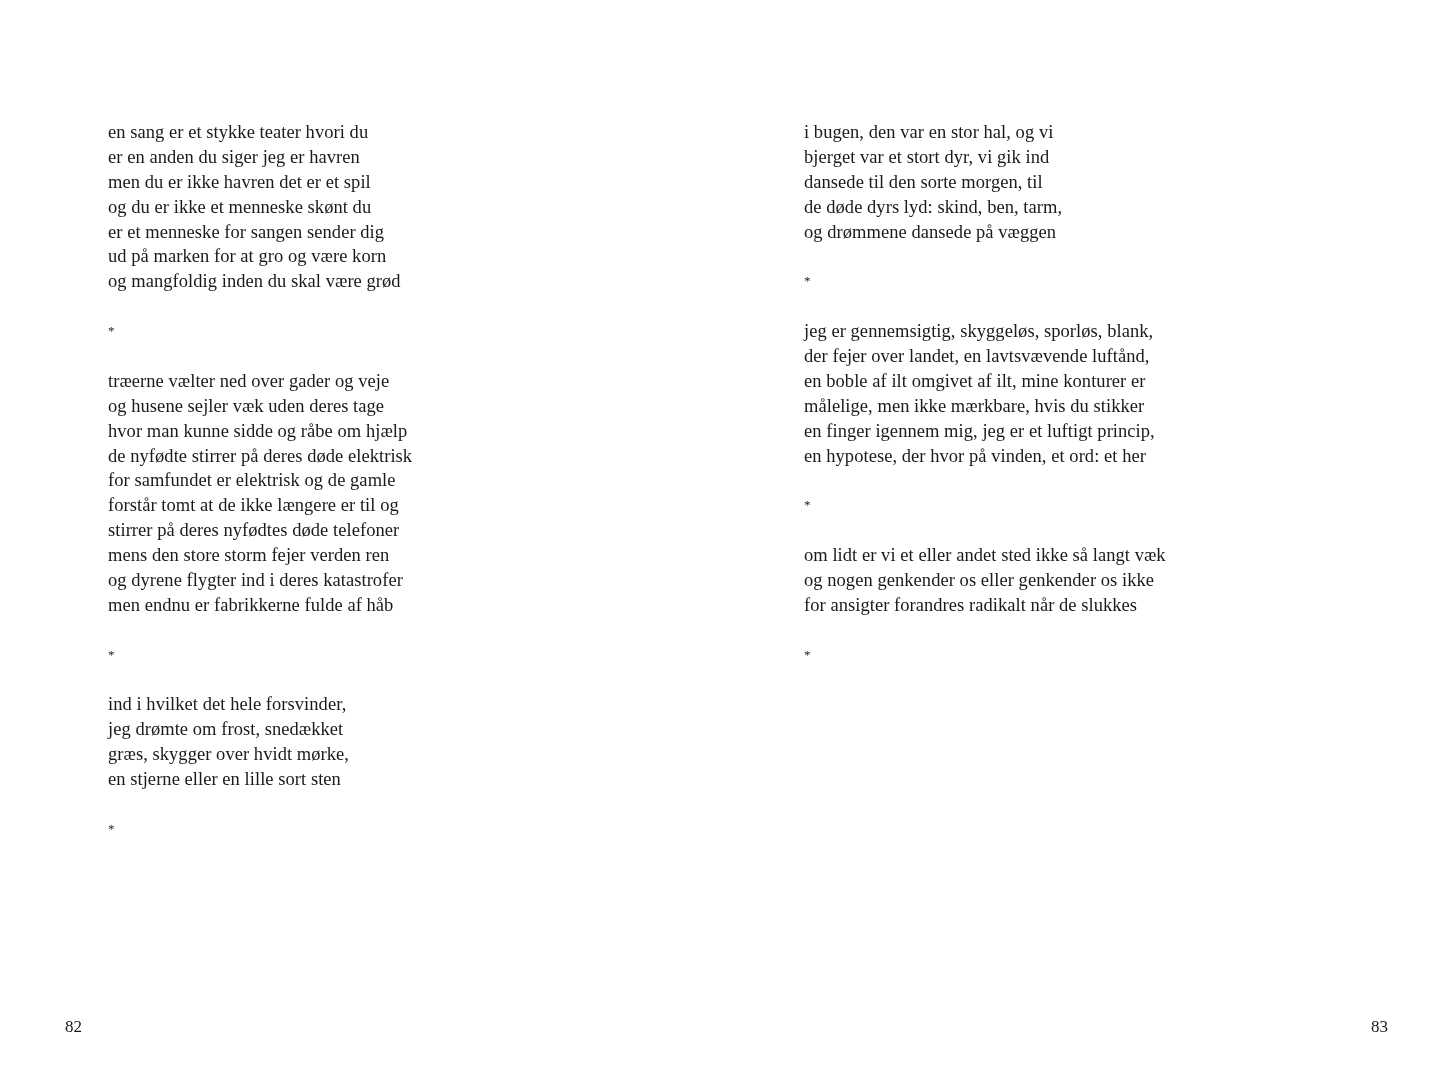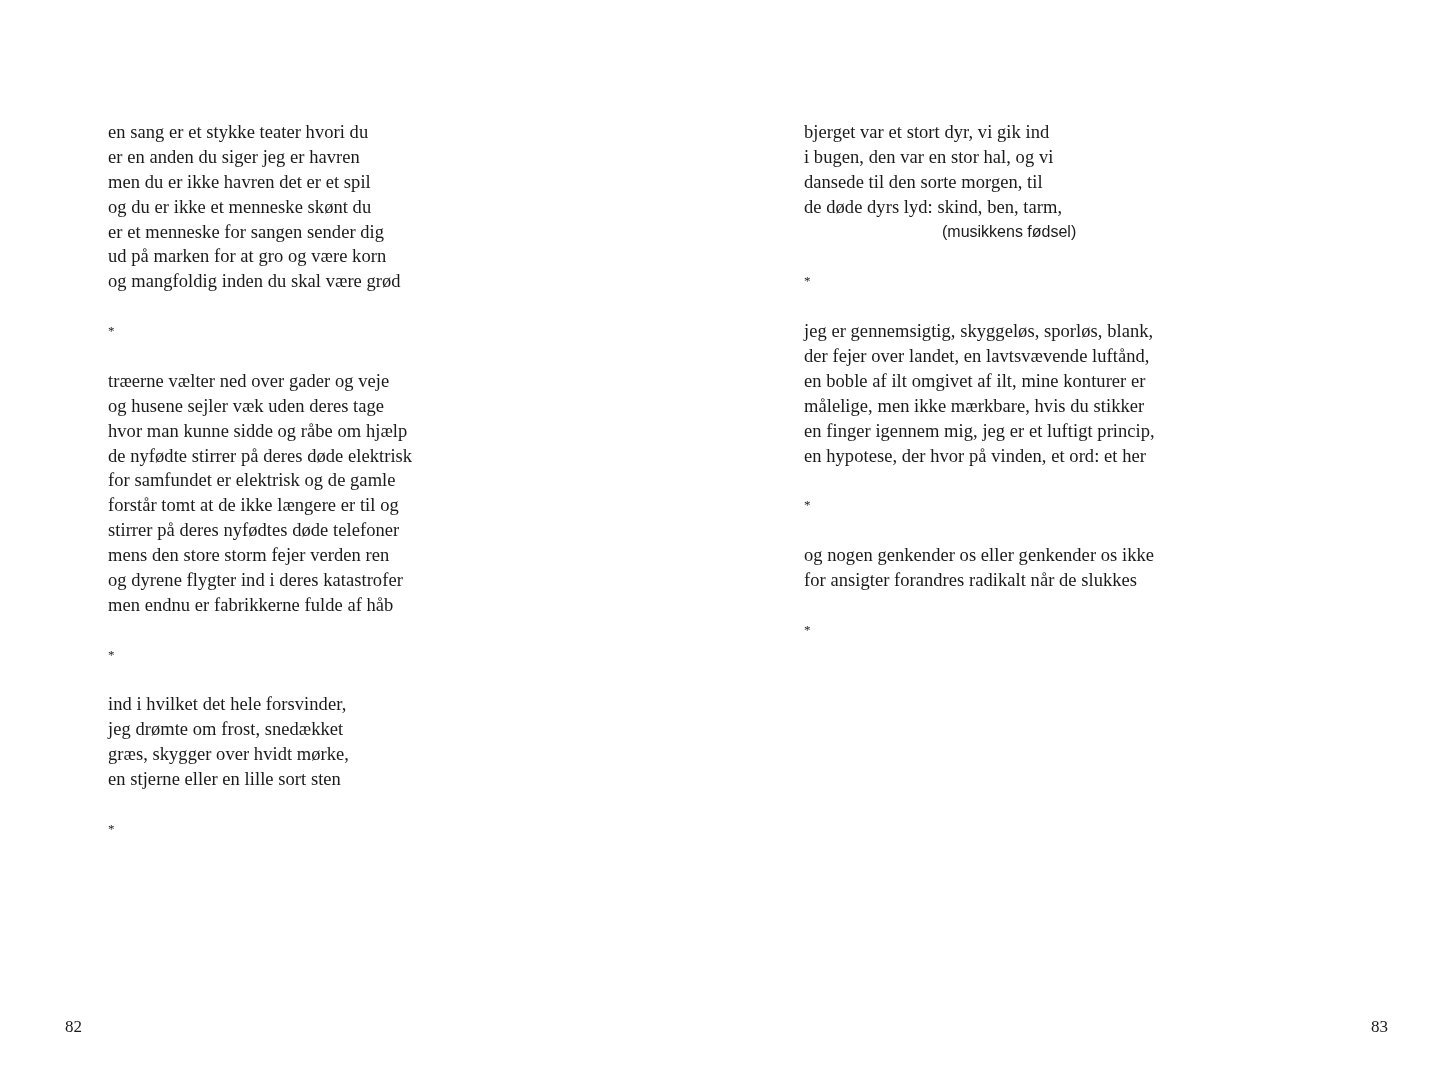--- a/index.html
+++ b/index.html
@@ -101,39 +101,40 @@
     </div>
 
   </div>
   <div class="page-number">82</div>
 </div>
 
 <div class="page page-right">
   <div class="column">
 
     <div class="stanza">
+      <div class="line">i bugen, den var en stor hal, og vi</div>
       <div class="line">bjerget var et stort dyr, vi gik ind</div>
-      <div class="line">i bugen, den var en stor hal, og vi</div>
       <div class="line">dansede til den sorte morgen, til</div>
       <div class="line">de døde dyrs lyd: skind, ben, tarm,</div>
-      <div class="caption">(musikkens fødsel)</div>
+      <div class="line">og drømmene dansede på væggen</div>
       <div class="star">*</div>
     </div>
 
     <div class="stanza">
       <div class="line">jeg er gennemsigtig, skyggeløs, sporløs, blank,</div>
       <div class="line">der fejer over landet, en lavtsvævende luftånd,</div>
       <div class="line">en boble af ilt omgivet af ilt, mine konturer er</div>
       <div class="line">målelige, men ikke mærkbare, hvis du stikker</div>
       <div class="line">en finger igennem mig, jeg er et luftigt princip,</div>
       <div class="line"><span>en hypotese, der hvor på vinden, et ord: et </span><span class="italic">her</span></div>
       <div class="star">*</div>
     </div>
 
     <div class="stanza">
+      <div class="line">om lidt er vi et eller andet sted ikke så langt væk</div>
       <div class="line">og nogen genkender os eller genkender os ikke</div>
       <div class="line">for ansigter forandres radikalt når de slukkes</div>
       <div class="star">*</div>
     </div>
 
   </div>
   <div class="page-number">83</div>
 </div>
 
 </body></html>

